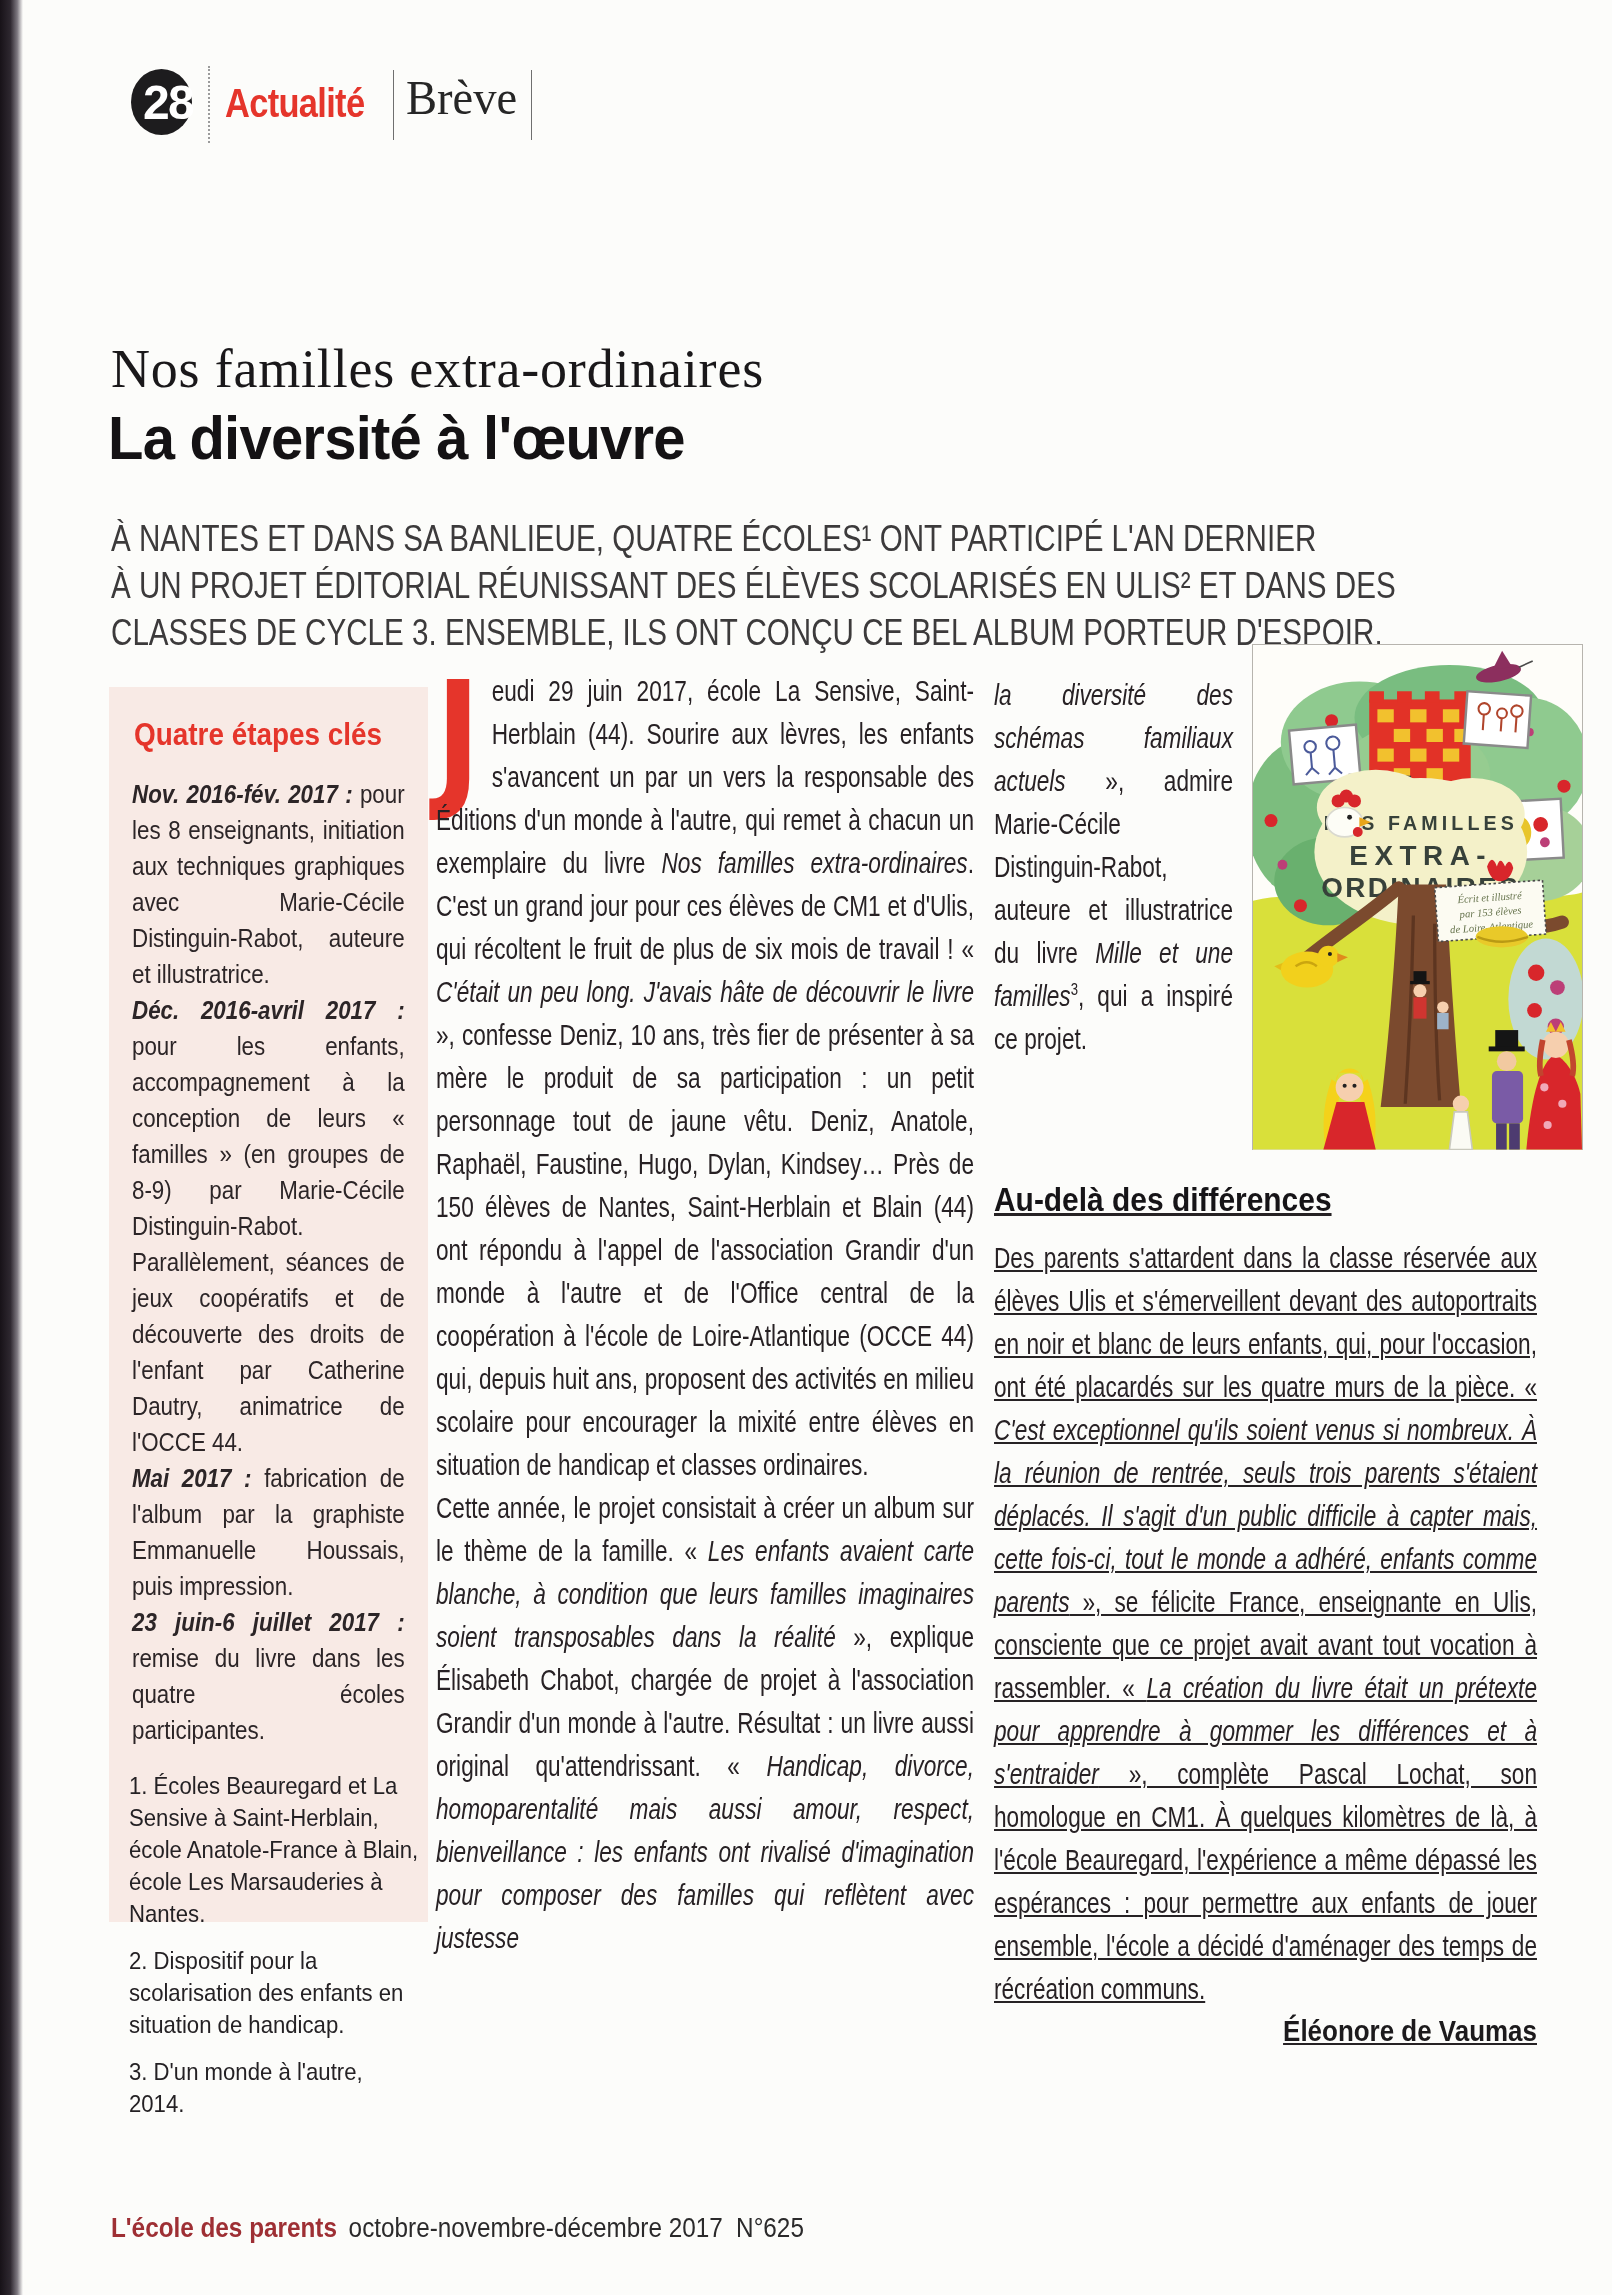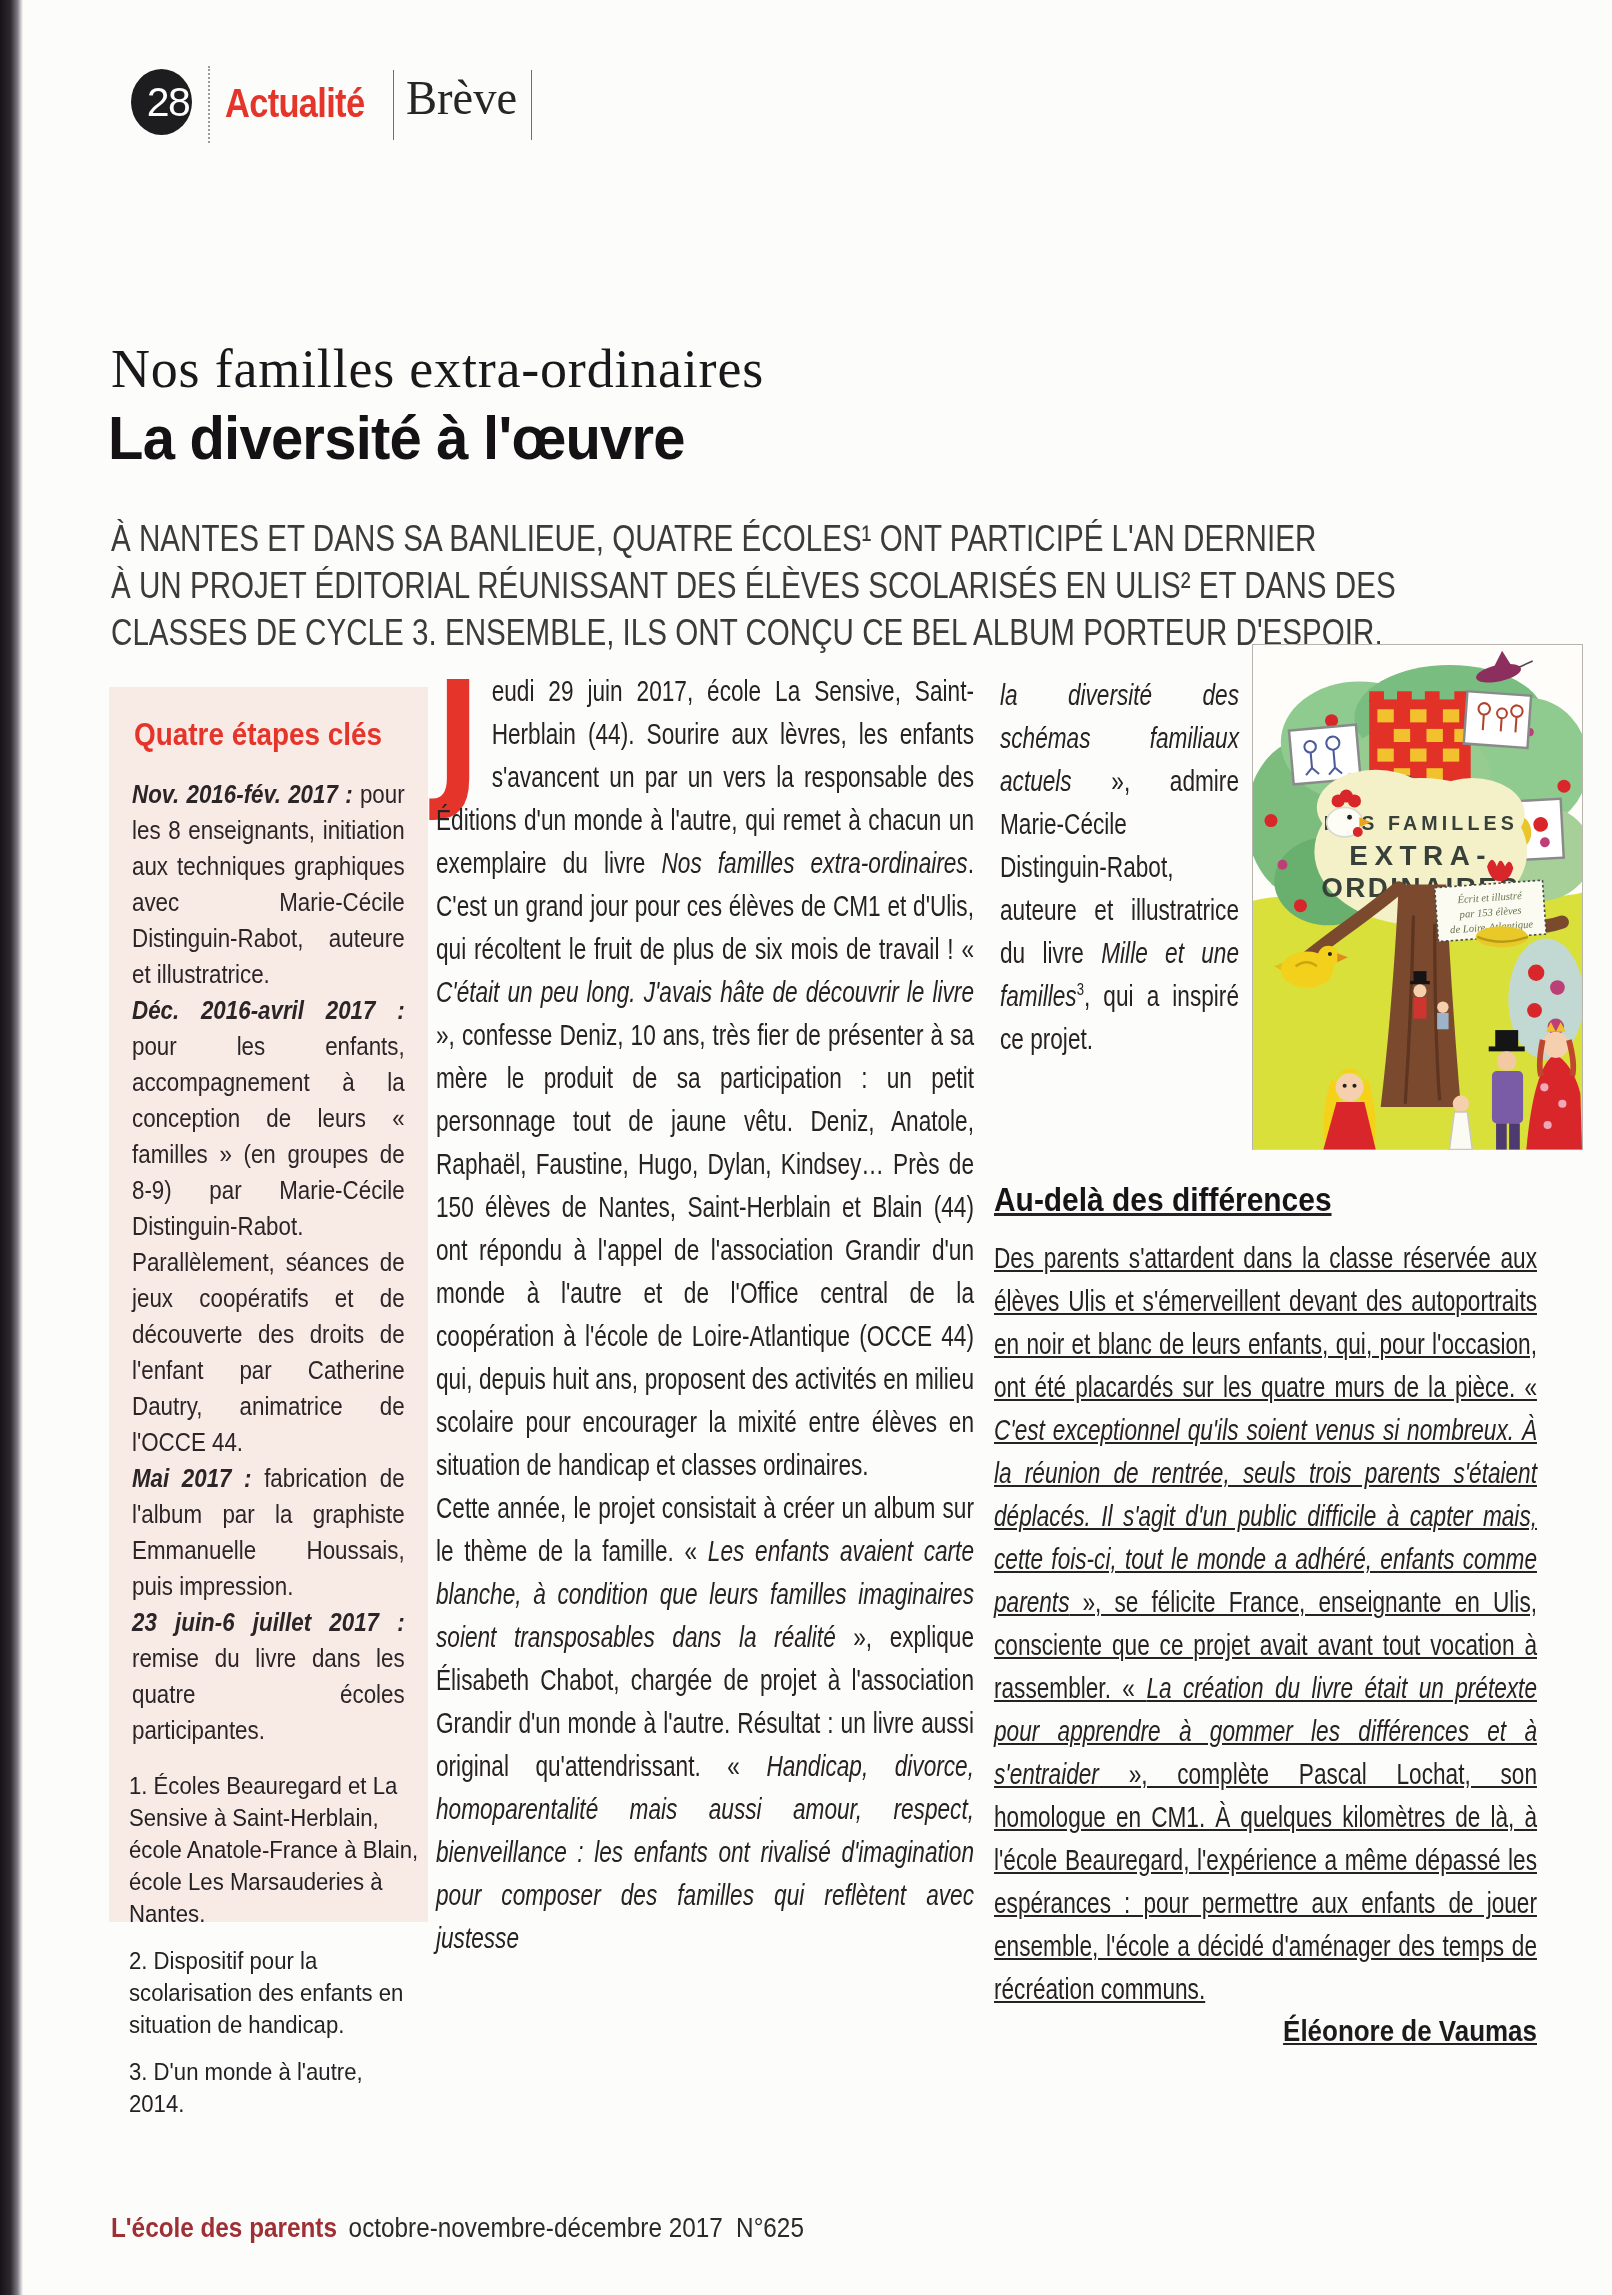--- a/index.html
+++ b/index.html
@@ -6,21 +6,21 @@
   body{
     width:1613px;height:2295px;position:relative;overflow:hidden;
     background:#fcfcfa;color:#262224;
     font-family:"Liberation Sans",sans-serif;
   }
   .scan-edge{position:absolute;left:0;top:0;bottom:0;width:23px;
     background:linear-gradient(90deg,#171218 0%,#2e2830 45%,#7d7880 75%,rgba(250,250,250,0) 100%);}
   
   .hdr-circle{position:absolute;left:131px;top:69px;width:61px;height:66px;background:#1d1c1e;
     border-radius:50%;display:flex;align-items:center;justify-content:center;}
-  .hdr-num{color:#fff;font-size:41px;font-weight:400;padding-left:13px;letter-spacing:-1.6px;}
+  .hdr-num{color:#fff;font-size:48px;font-weight:700;padding-left:13px;letter-spacing:-1.6px;}
   .hdr-dotline{position:absolute;left:208px;top:66px;height:77px;border-left:2.5px dotted #9b9b9b;}
   .hdr-section{position:absolute;left:225px;top:80px;font-size:41px;font-weight:700;color:#e5352b;
     transform:scaleX(.84);transform-origin:left top;letter-spacing:-0.8px;}
   .hdr-line{position:absolute;top:70px;height:70px;border-left:1.6px solid #6f6f6f;}
   .hdr-rubric{position:absolute;left:406px;top:69px;font-family:"Liberation Serif",serif;
     font-size:49px;color:#262626;transform:scaleX(.95);transform-origin:left top;}
   
   .kicker{position:absolute;left:111px;top:338px;font-family:"Liberation Serif",serif;
     font-size:54px;color:#1a181a;letter-spacing:0.8px;}
   .main-title{position:absolute;left:108px;top:403px;font-size:61px;font-weight:700;color:#141214;
@@ -42,21 +42,21 @@
   .footnotes p{margin:0 0 14.8px 0;}
   
   .flow{font-size:29px;line-height:43px;text-align:justify;color:#272124;
     transform:scaleX(.78);transform-origin:left top;width:128.2%;}
   .flow p{margin:0;}
   .i{font-style:italic;}
   .sup{vertical-align:super;font-size:58%;line-height:0;}
   .col1{position:absolute;left:436px;top:670px;width:538px;}
   .dropcap{float:left;color:#e5352b;font-size:152px;line-height:120px;font-weight:700;
     margin:8.2px 14.8px 0 0;font-family:"DejaVu Sans",sans-serif;}
-  .col2{position:absolute;left:994px;top:674px;width:239px;margin-left:6px;}
+  .col2{position:absolute;left:994px;top:674px;width:239px;}
   .book{position:absolute;left:1252px;top:644px;width:331px;height:506px;border:0.8px solid #b7b4ae;
     background:#fff;box-sizing:border-box;}
   .section2{position:absolute;left:994px;top:1180px;width:543px;text-decoration:underline;}
   .sec-head{font-size:34px;font-weight:700;color:#161417;margin:0 0 18px 0;
     transform:scaleX(.88);transform-origin:left top;white-space:nowrap;}
   .byline{text-align:right;font-weight:700;font-size:29.5px;color:#1c1a1c;margin-top:3.3px;
     transform:scaleX(.88);transform-origin:right top;}
   
   .footer{position:absolute;left:111px;top:2213px;font-size:27px;color:#2b2a2b;
     transform:scaleX(.9);transform-origin:left top;white-space:nowrap;}

